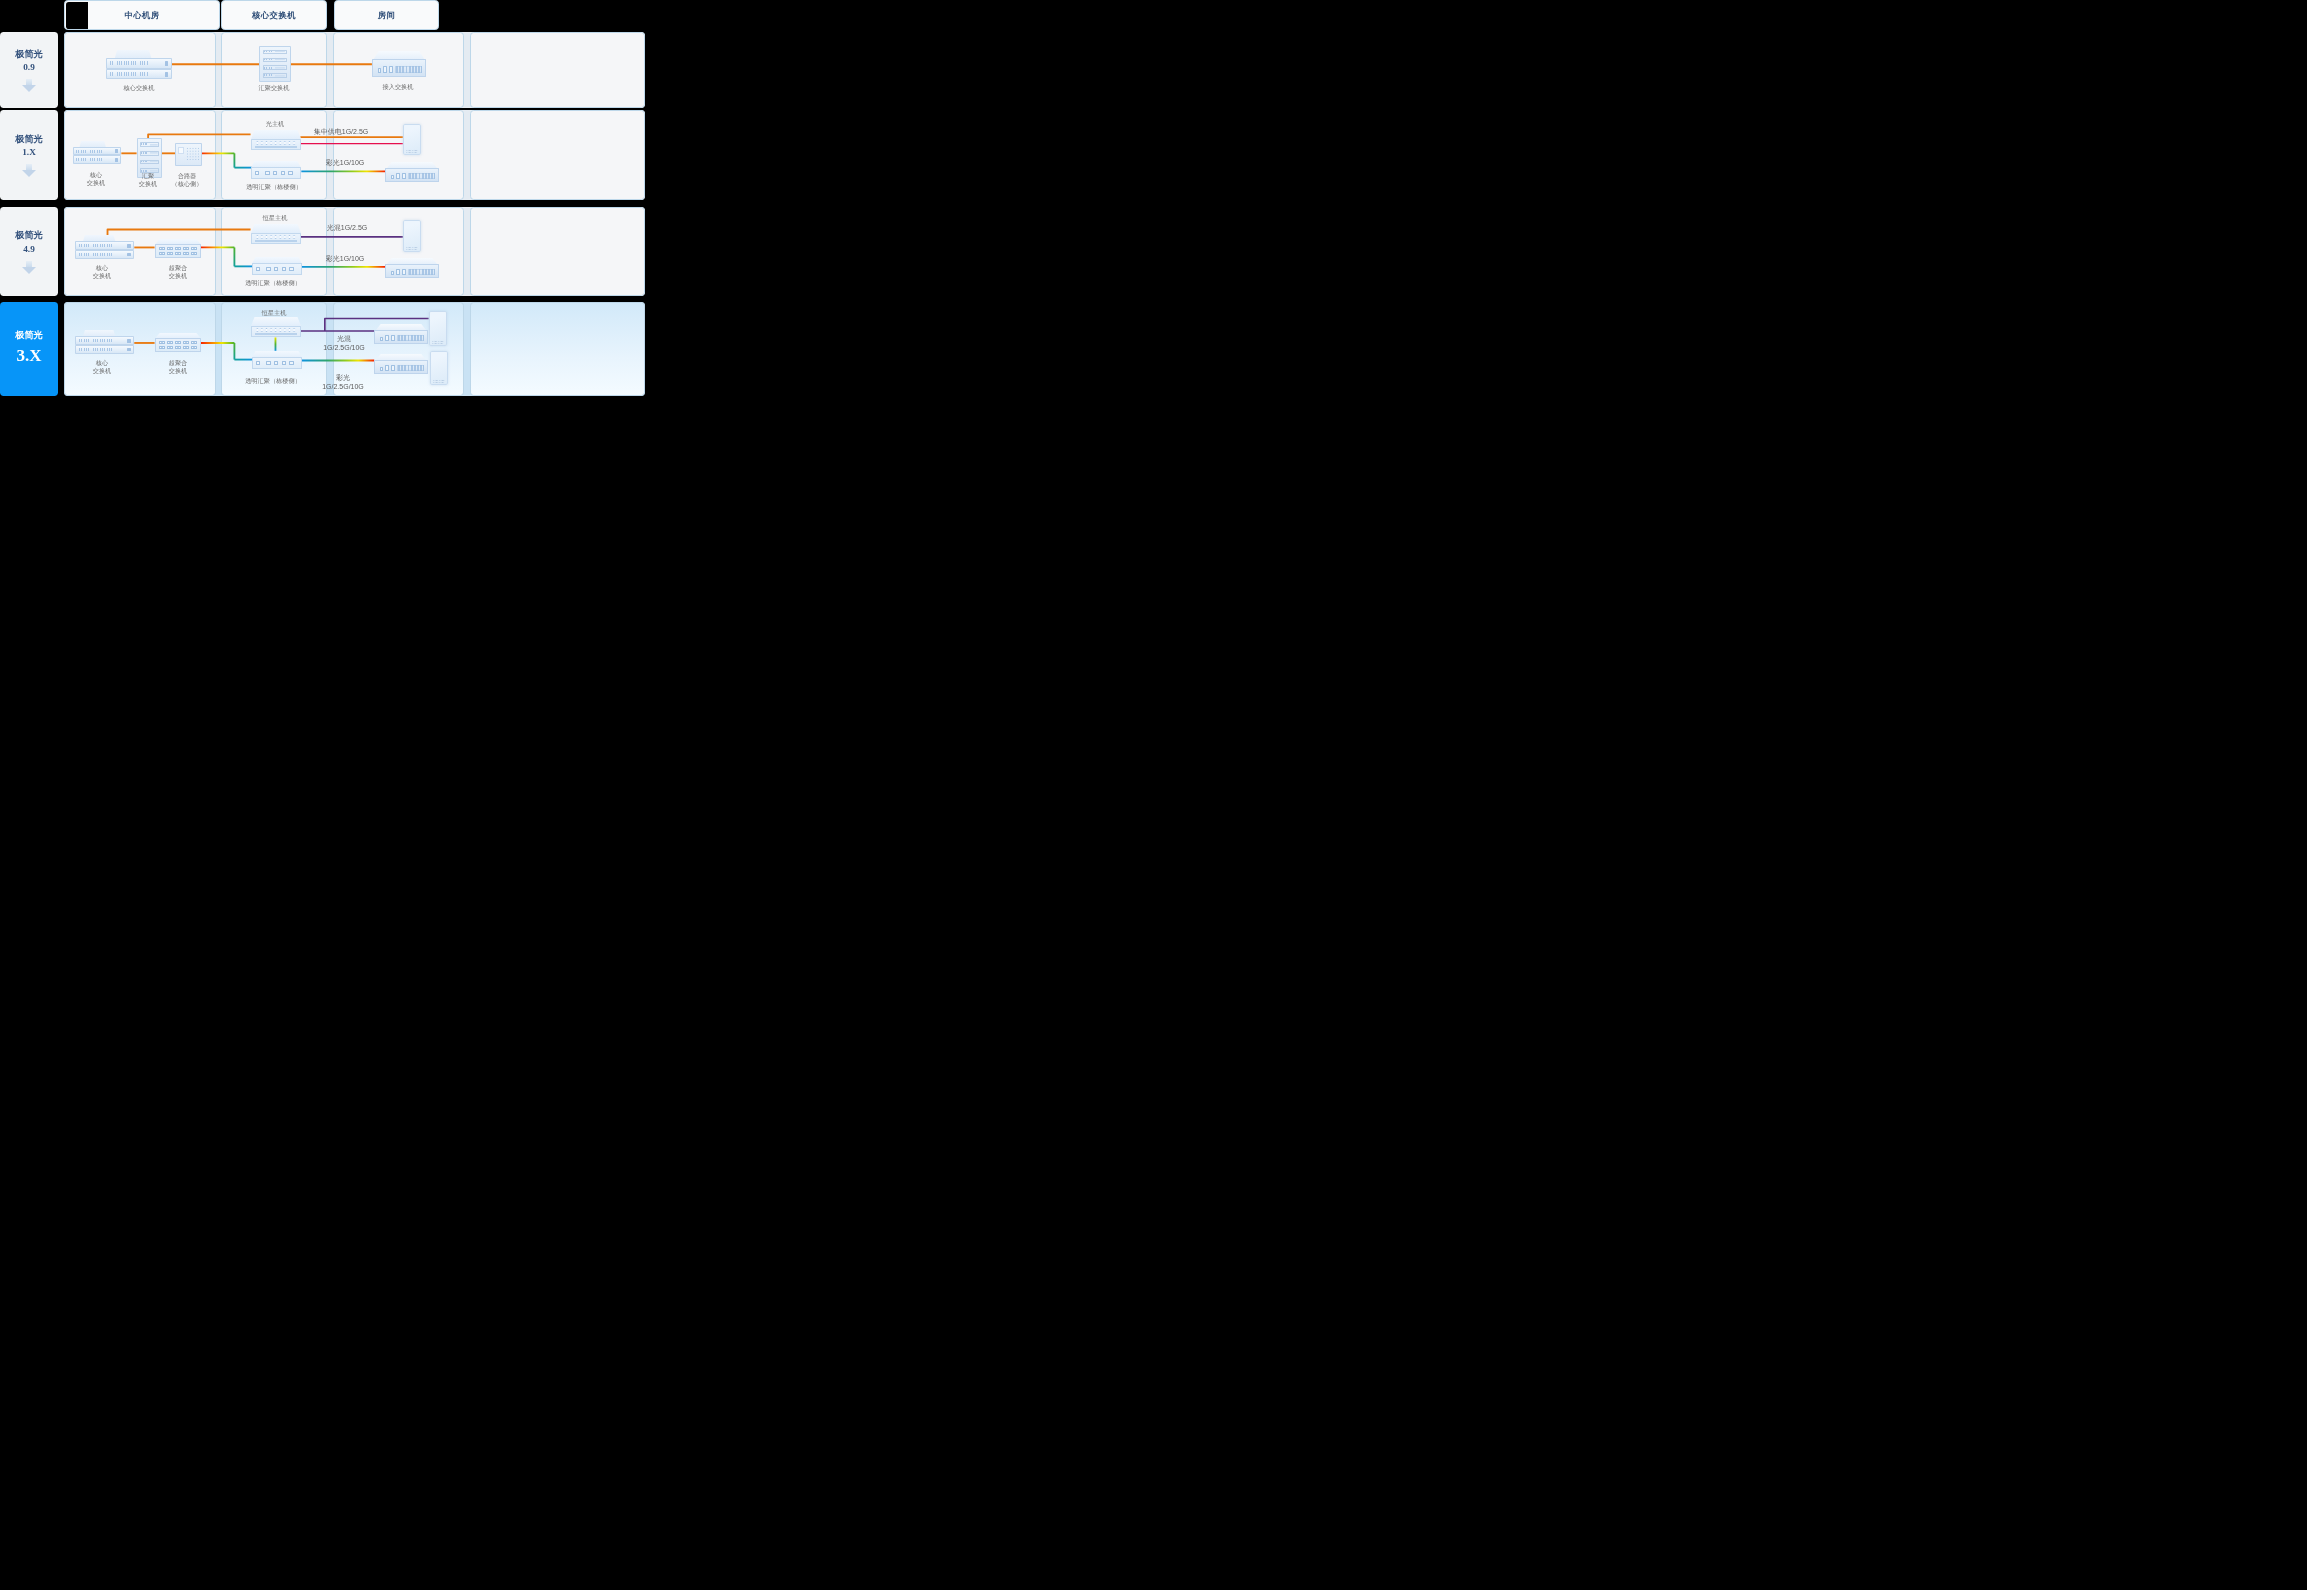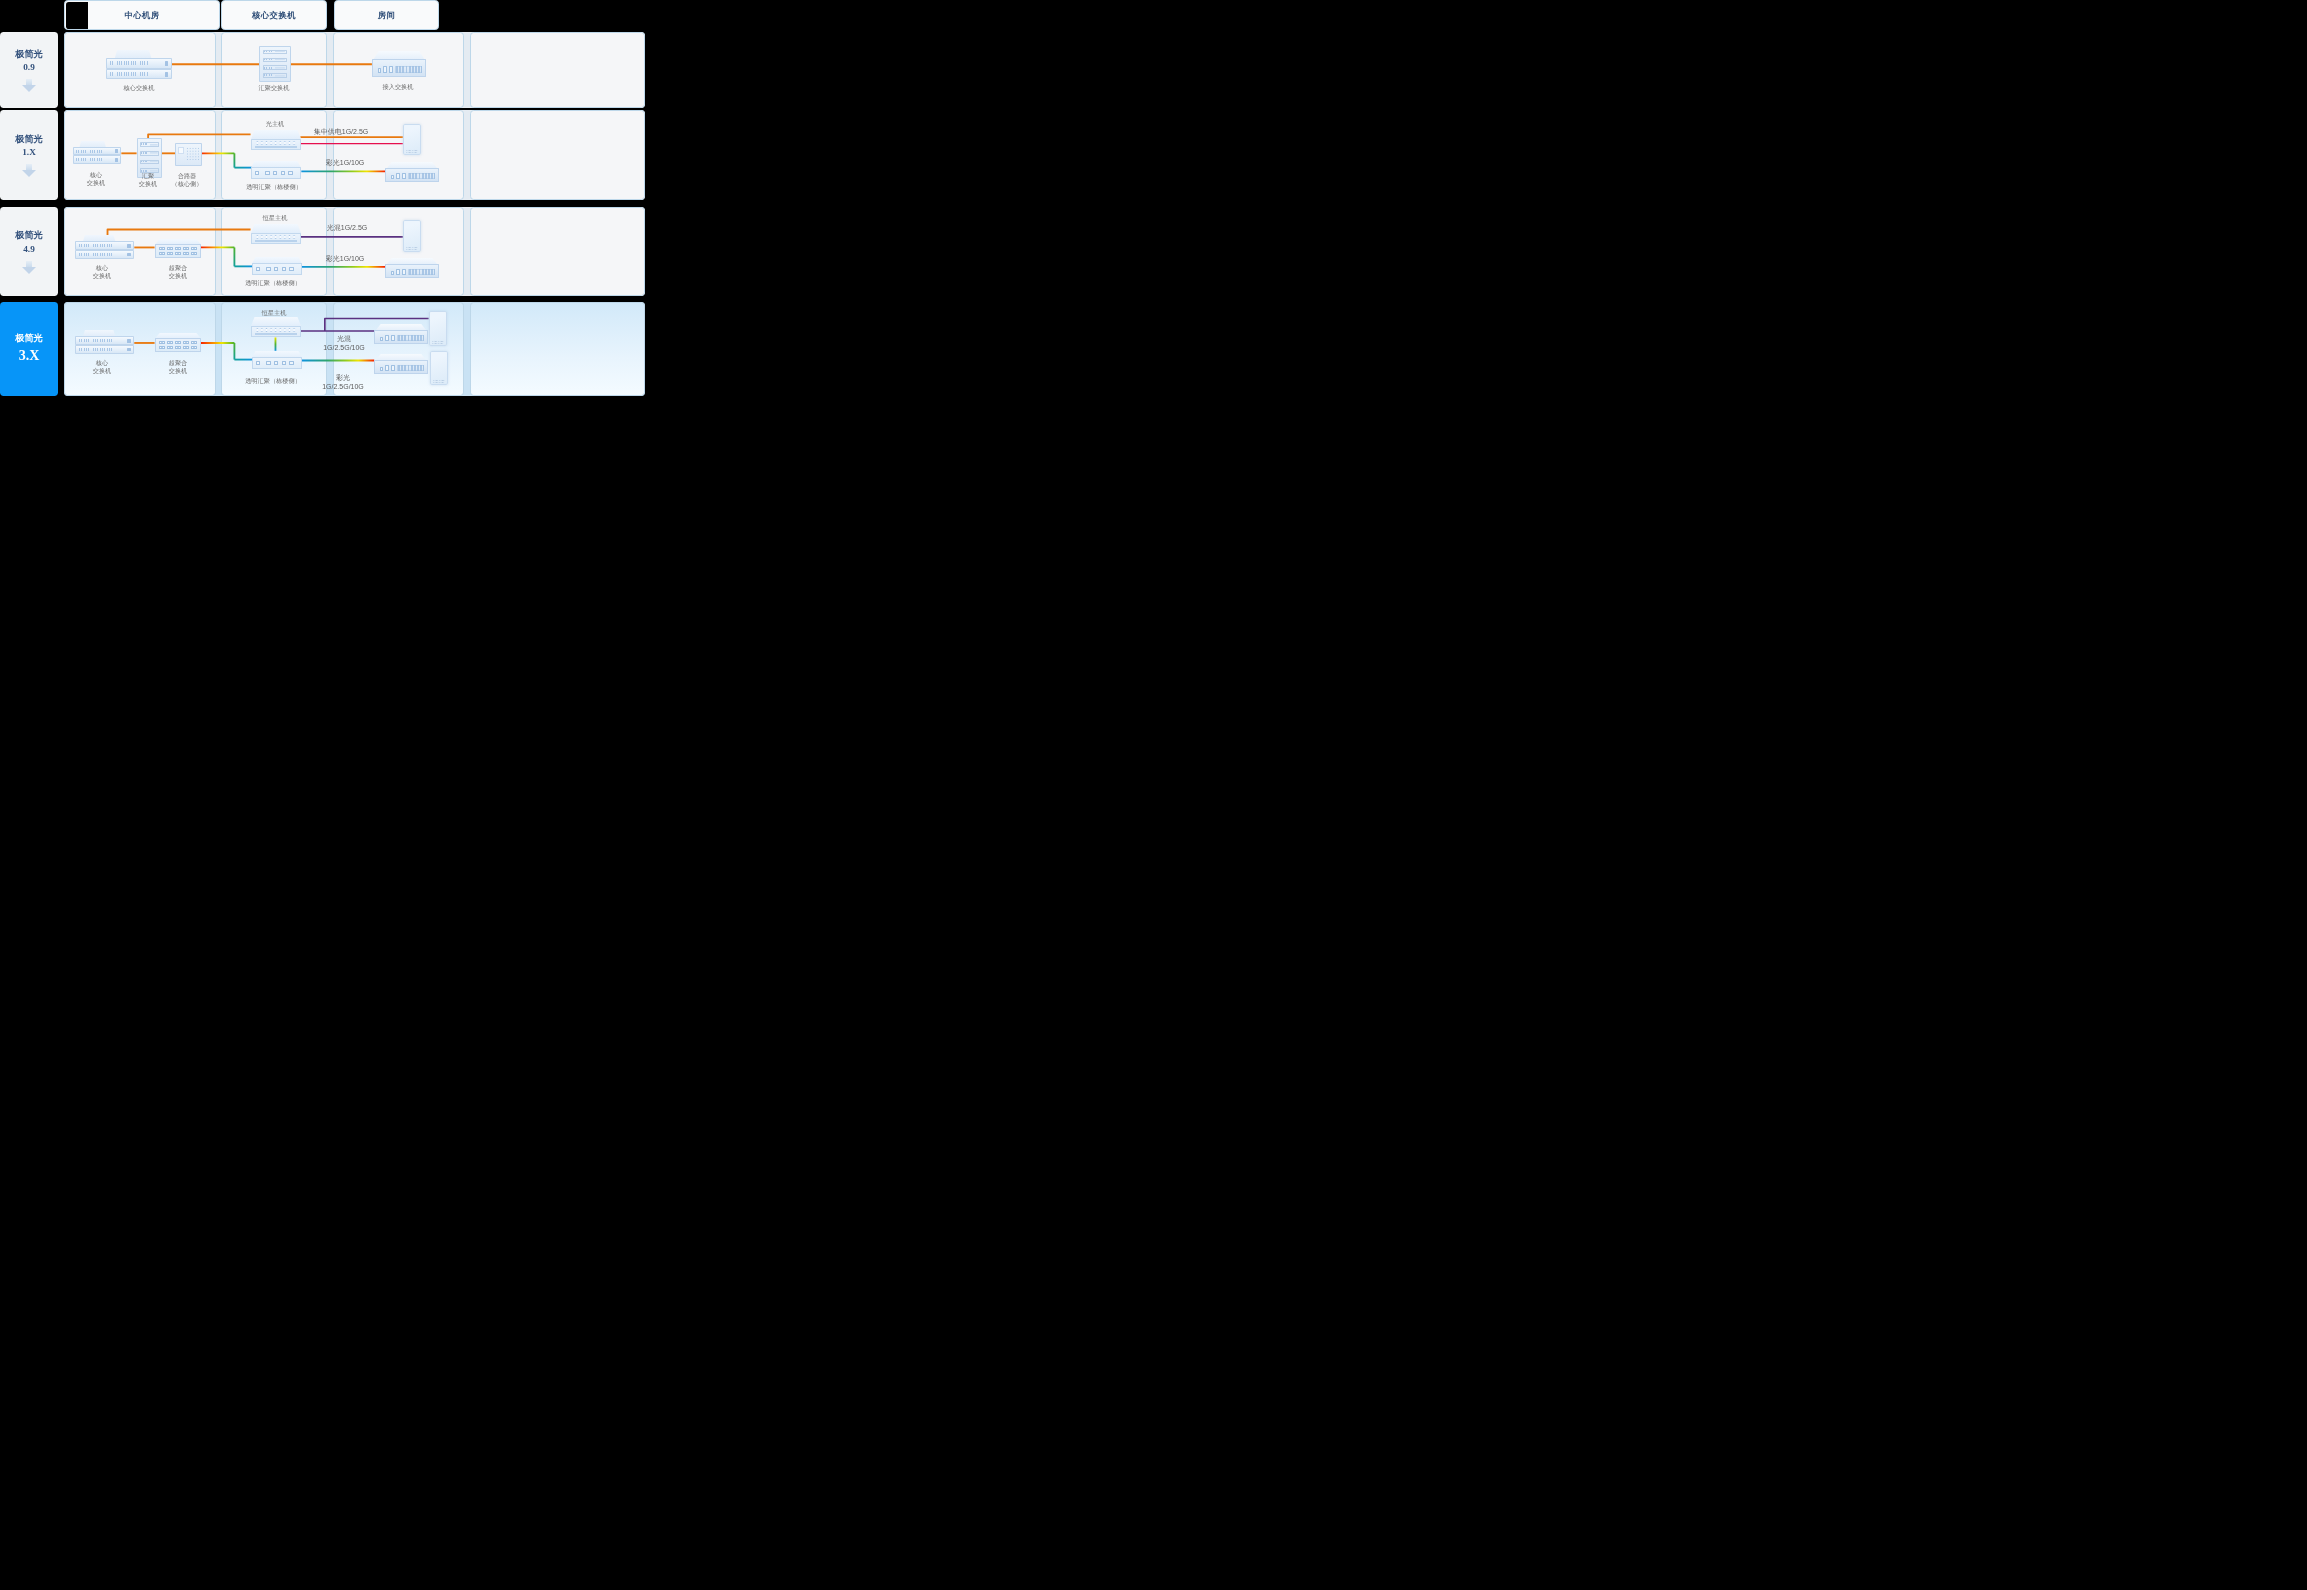--- a/index.html
+++ b/index.html
@@ -11,21 +11,21 @@
   .hcard.h1{left:64px;width:156px}.hcard.h2{left:221px;width:106px}.hcard.h3{left:334px;width:105px}
   .hblock{position:absolute;left:0.5px;top:0.5px;bottom:0.5px;width:22px;background:#000;border-radius:2.8px 0 0 2.8px;}
   .htitle{font-size:8.3px;font-weight:bold;color:#2e4d77;letter-spacing:0.5px;z-index:1;}
   
   .band{position:absolute;left:0;right:0;font-family:Liberation Serif, serif;}
   .side{position:absolute;left:0;top:0;bottom:0;width:58px;background:#f2f4f6;border-radius:3.7px;
         display:flex;flex-direction:column;align-items:center;justify-content:center;gap:4.2px;}
   .side-t{font-size:9.2px;font-weight:bold;color:#33517c;text-align:center;line-height:1.5;}
   .band.blue .side{background:#0795f8;}
   .band.blue .side-t{color:#fff;}
-  .band.blue .side-t .v{font-size:14px;}
+  .band.blue .side-t .v{font-size:17px;}
   .down-arrow{width:14.8px;height:13px;}
   .down-arrow .stem{width:6px;height:6px;margin:0 auto;background:linear-gradient(#e6eef6,#cadbed);}
   .down-arrow .tri{width:0;height:0;margin:0 auto;border:7.4px solid transparent;border-bottom:0;
         border-top:7px solid #c2d4e9;}
   .cols{position:absolute;left:64px;width:581px;top:0;bottom:0;background:#e4ebf2;border-radius:3.7px;}
   .band.blue .cols{background:#c9e2f4;}
   .card{position:absolute;top:0;bottom:0;background:#f5f6f8;border:0.7px solid #bdd7e9;border-radius:3.7px;box-sizing:border-box;}
   .card.k1{left:0;width:152px}.card.k2{left:157px;width:106px}.card.k3{left:269px;width:131px}.card.k4{left:406px;width:175px}
   .band.blue .card{background:linear-gradient(180deg,#d2e9f9 0%,#e8f4fd 60%,#f4fbff 100%);}
   

